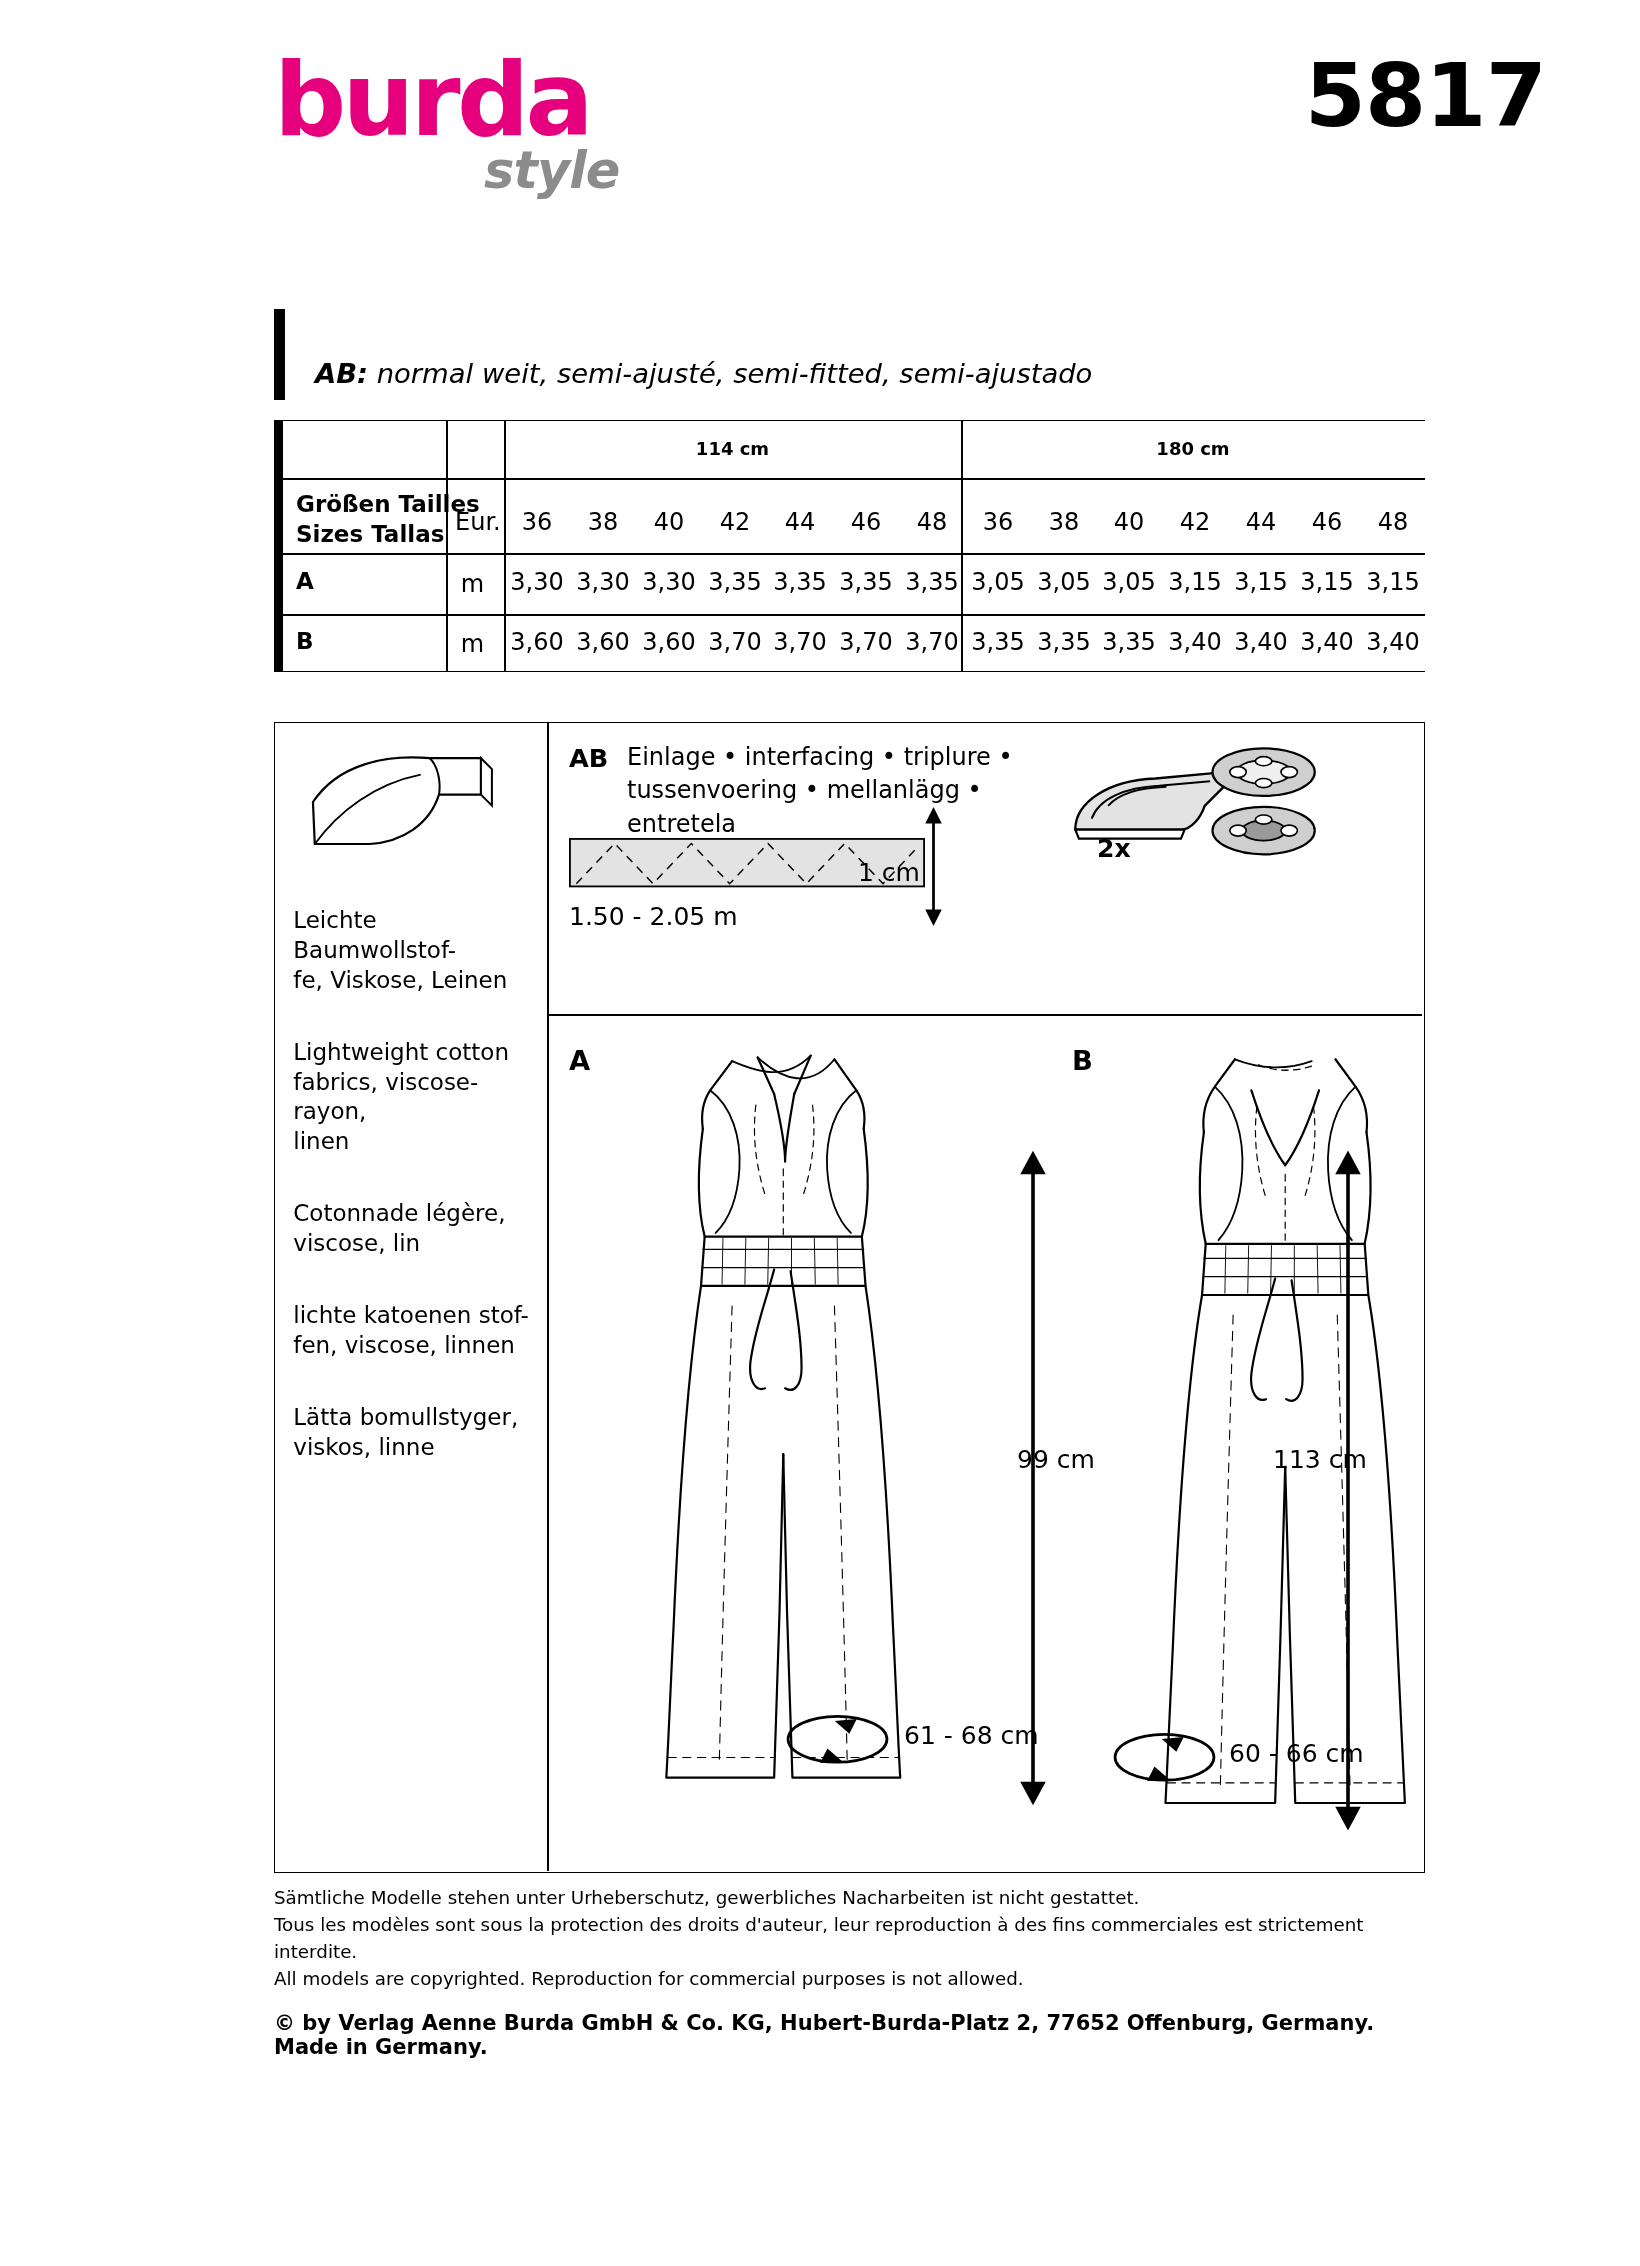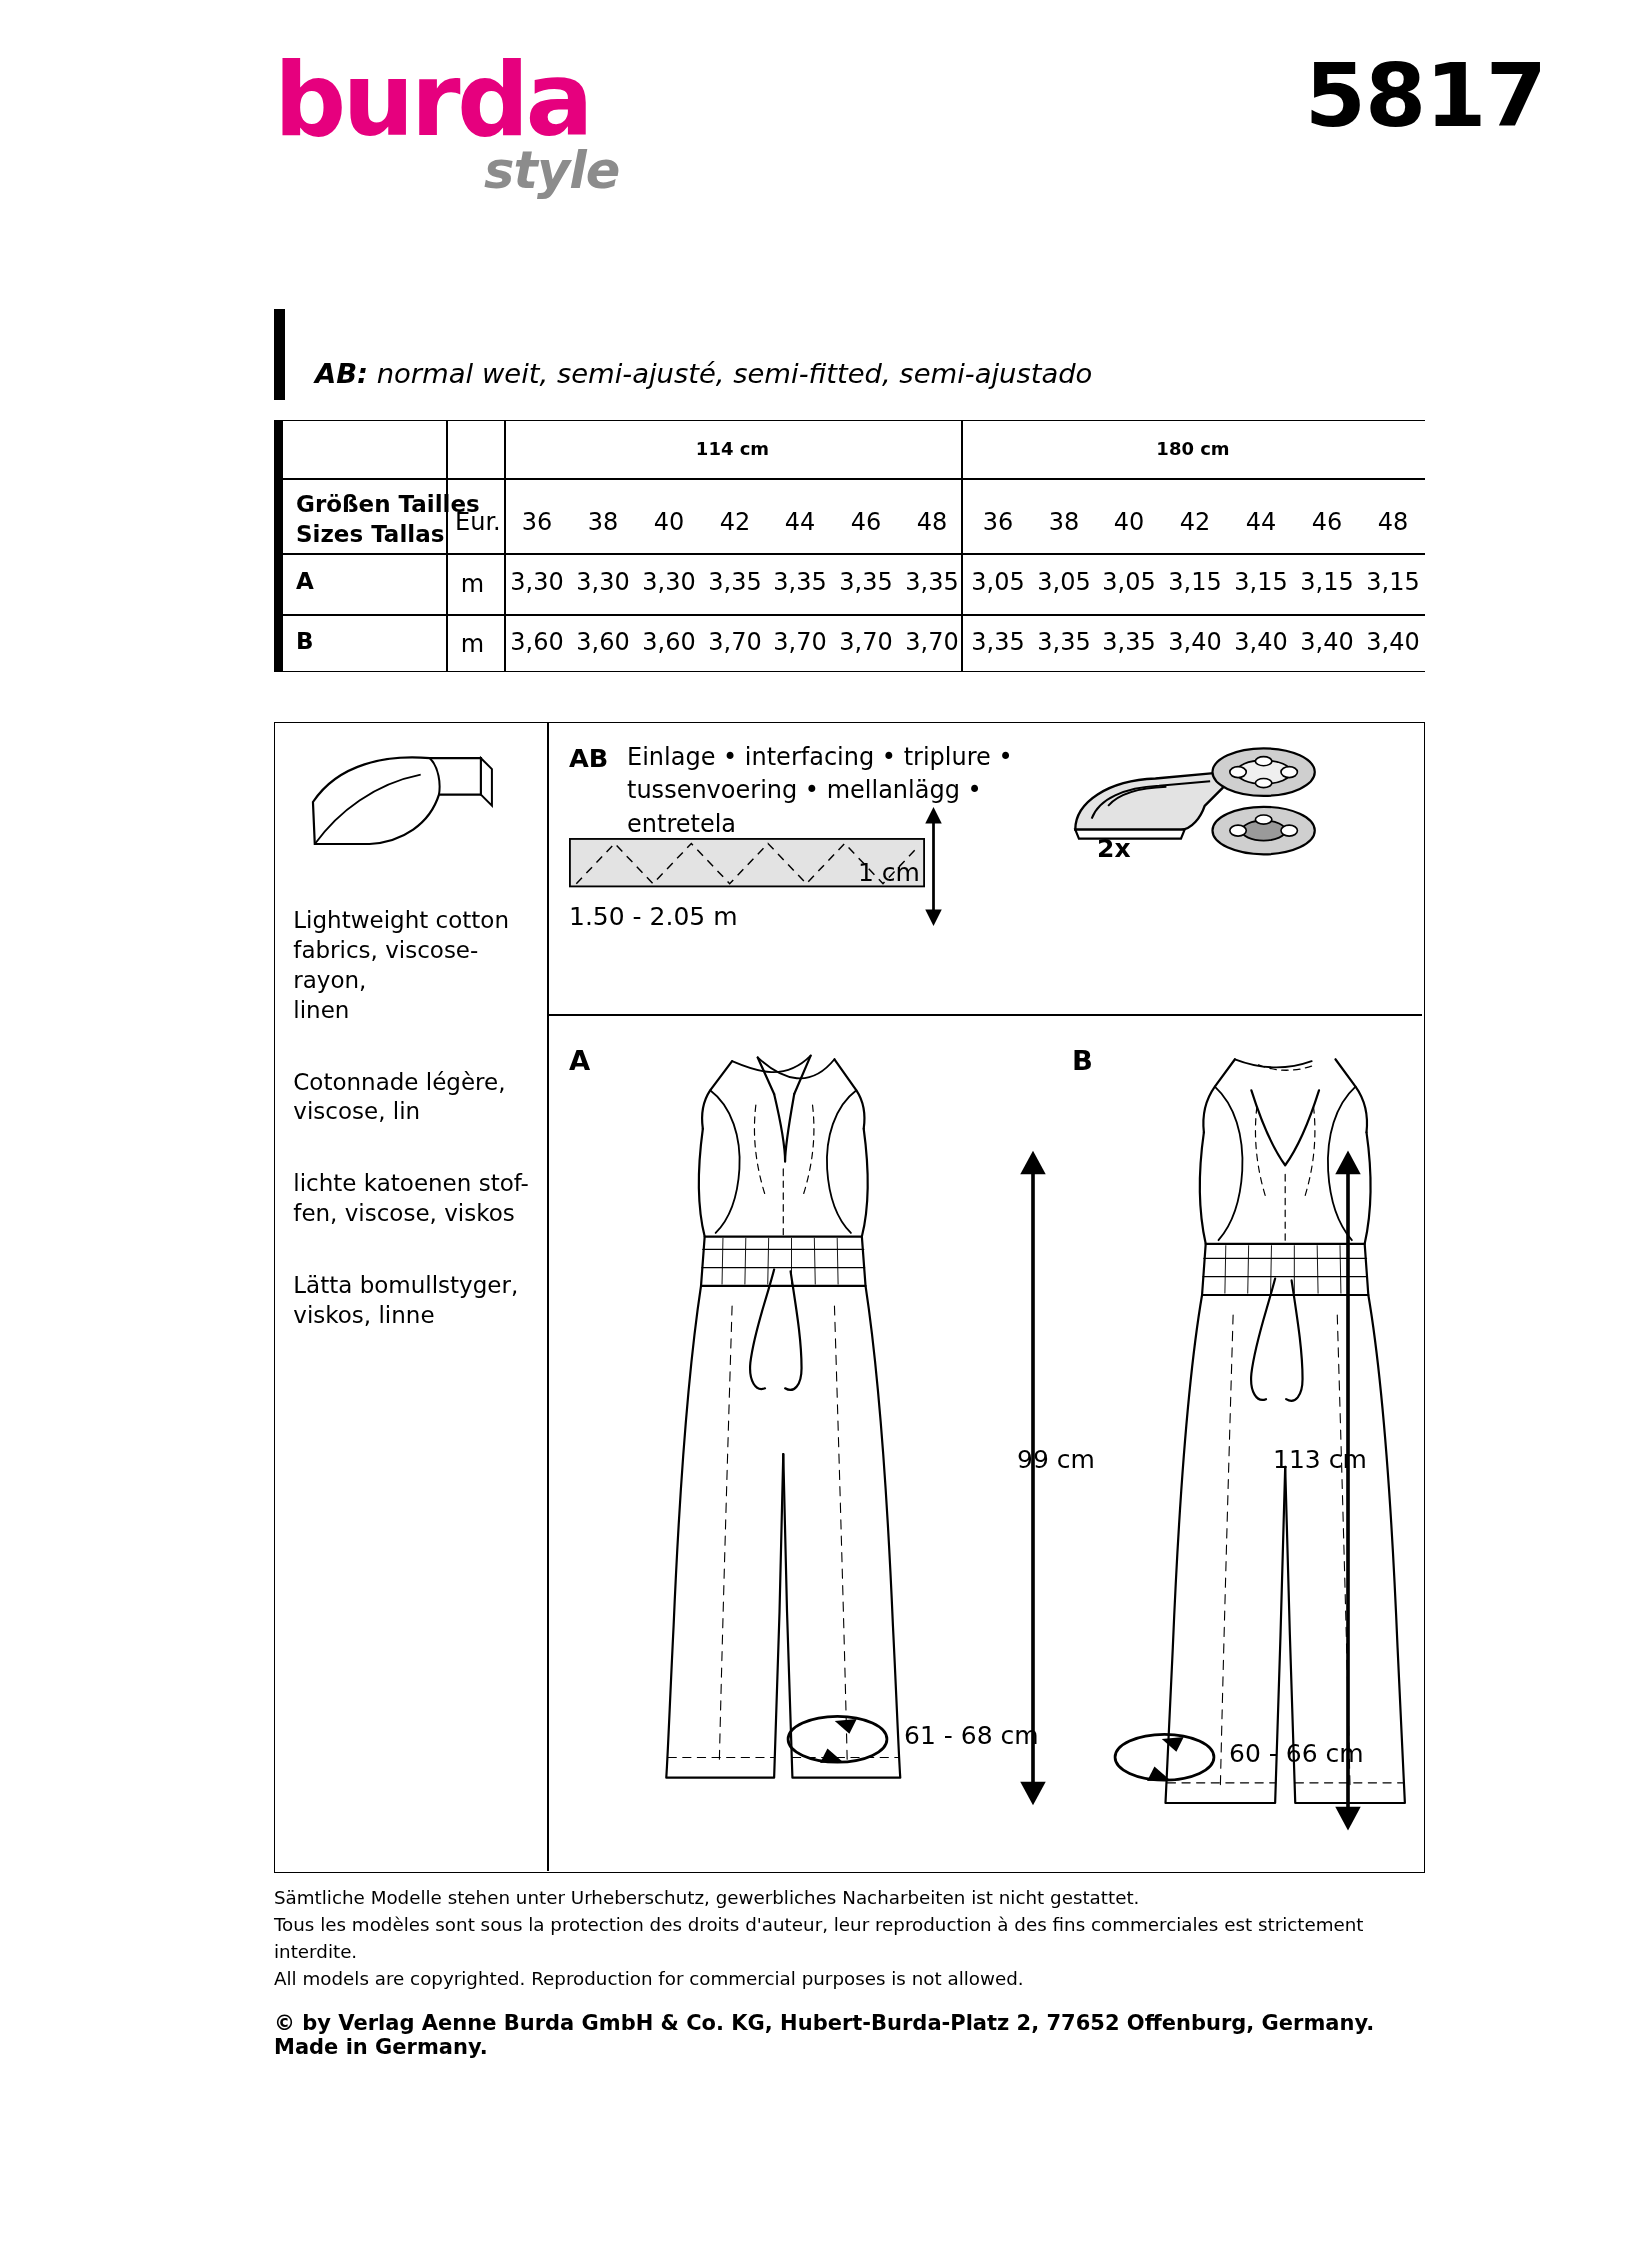--- a/index.html
+++ b/index.html
@@ -350,27 +350,29 @@
     <div style="position:absolute; left:27.4px; top:24px;">
       <svg width="210" height="110" viewBox="0 0 230 120">
         <path d="M12 60 C40 18, 92 8, 140 12 L196 12 L196 52 L150 52 C140 84, 110 104, 74 106 L14 106 Z" fill="#ffffff" stroke="#000" stroke-width="2.4"></path>
         <path d="M140 12 C150 22, 152 40, 150 52" fill="none" stroke="#000" stroke-width="2.2"></path>
         <path d="M14 106 C40 70, 80 40, 130 30" fill="none" stroke="#000" stroke-width="2"></path>
         <path d="M196 12 L208 24 L208 64 L196 52 Z" fill="#ffffff" stroke="#000" stroke-width="2.2"></path>
       </svg>
     </div>
 
     <div class="fabric-list">
+      <div class="fabric-item" style="white-space:pre-line">Leichte Baumwollstof-
+fe, Viskose, Leinen</div>
       <div class="fabric-item" style="white-space:pre-line">Lightweight cotton
 fabrics, viscose-rayon,
 linen</div>
       <div class="fabric-item" style="white-space:pre-line">Cotonnade légère,
 viscose, lin</div>
       <div class="fabric-item" style="white-space:pre-line">lichte katoenen stof-
-fen, viscose, viskos</div>
+fen, viscose, linnen</div>
       <div class="fabric-item" style="white-space:pre-line">Lätta bomullstyger,
 viskos, linne</div>
     </div>
 
     <div class="ab-label">AB</div>
     <div class="interfacing-text">Einlage • interfacing • triplure • tussenvoering • mellanlägg • entretela</div>
 
     <div style="position:absolute; left:793px; top:25.6px;">
       <svg width="164" height="101" viewBox="0 0 180 110">
         <path d="M8 88 C8 58, 44 34, 96 32 L160 26 C172 25, 176 34, 170 42 L150 62 C146 74, 136 88, 124 88 Z" fill="#e3e3e3" stroke="#000" stroke-width="2.6"></path>

